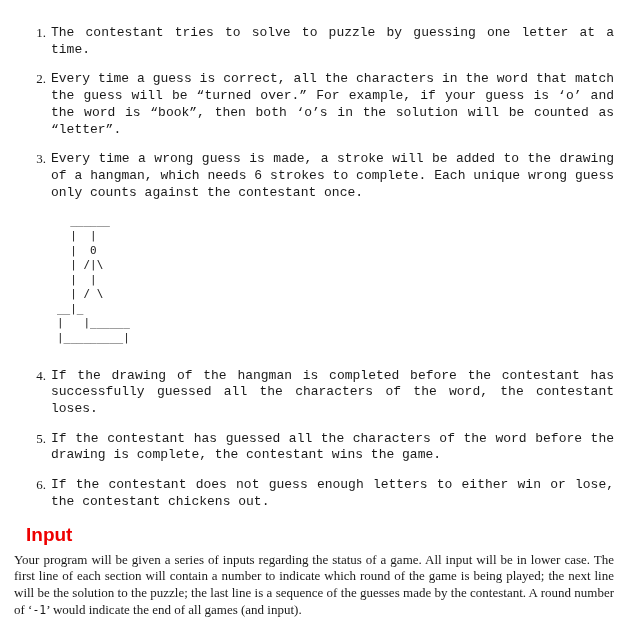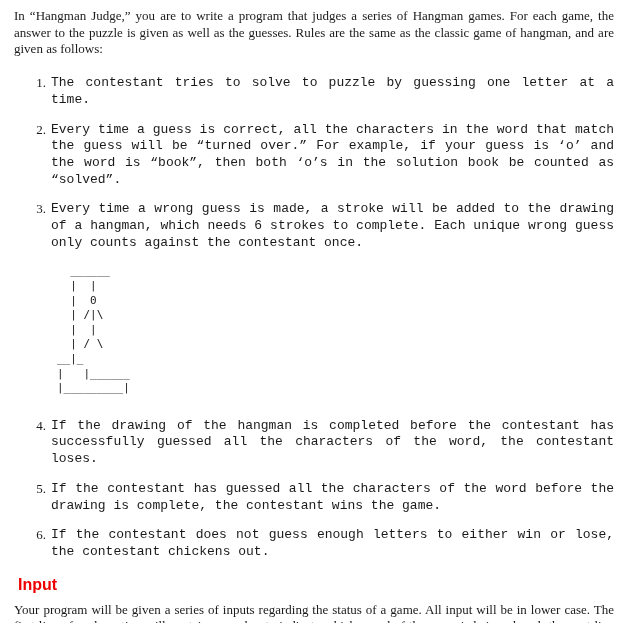--- a/index.html
+++ b/index.html
@@ -40,51 +40,50 @@
     font-family: "DejaVu Sans Mono", "Liberation Mono", monospace;
     font-size: 11px;
     line-height: 14.6px;
     color: #1a1a1a;
   }
   .task-para {
     margin: 6px 0 0 0;
     text-indent: 16px;
   }
   .input-heading {
-    margin: 10px 0 0 4px;
+    margin: 10px 0 0 12px;
     font-family: "Liberation Sans", "DejaVu Sans", sans-serif;
     font-weight: 700;
-    font-size: 16px;
+    font-size: 19px;
     line-height: 22px;
     color: #ee0000;
     text-align: left;
   }
   .input-para { margin: 6px 0 0 0; }
   .tt {
     font-family: "DejaVu Sans Mono", "Liberation Mono", monospace;
     font-size: 11.5px;
   }
 </style>
 </head>
 <body>
 
 <div class="page">
 
-  <p class="para">In “Hangman Judge,” you are to write a program that judges a series of Hangman games. For each game, the answer to the puzzle is given as well as the guesses. Rules are the same as the classic game of hangman, and are given as follows:</p>
 
   <div class="rules">
 
     <div class="rule">
       <span class="rule-num">1.</span>
       <div class="rule-body">The contestant tries to solve to puzzle by guessing one letter at a time.</div>
     </div>
 
     <div class="rule">
       <span class="rule-num">2.</span>
-      <div class="rule-body">Every time a guess is correct, all the characters in the word that match the guess will be “turned over.” For example, if your guess is ‘o’ and the word is “book”, then both ‘o’s in the solution book be counted as “solved”.</div>
+      <div class="rule-body">Every time a guess is correct, all the characters in the word that match the guess will be “turned over.” For example, if your guess is ‘o’ and the word is “book”, then both ‘o’s in the solution will be counted as “letter”.</div>
     </div>
 
     <div class="rule">
       <span class="rule-num">3.</span>
       <div class="rule-body">Every time a wrong guess is made, a stroke will be added to the drawing of a hangman, which needs 6 strokes to complete. Each unique wrong guess only counts against the contestant once.</div>
     </div>
 
     <div class="figure">
       <pre>  ______
   |  |

